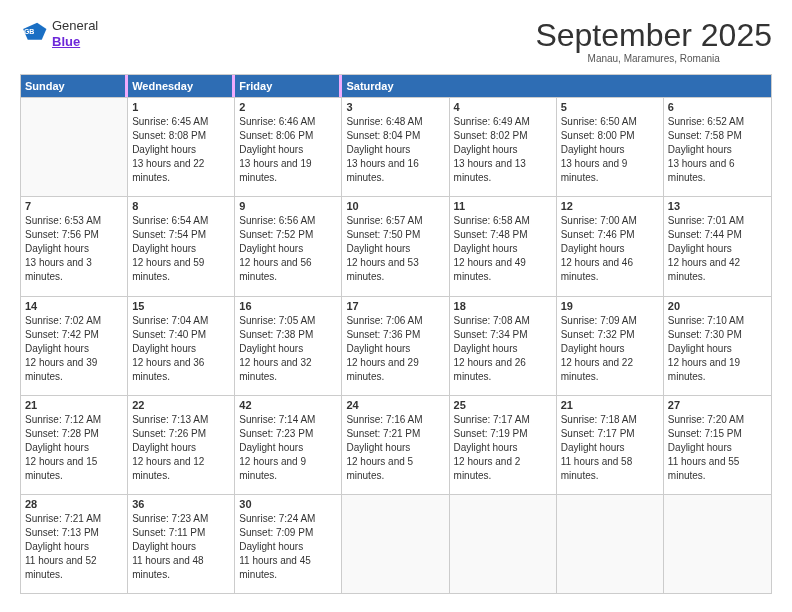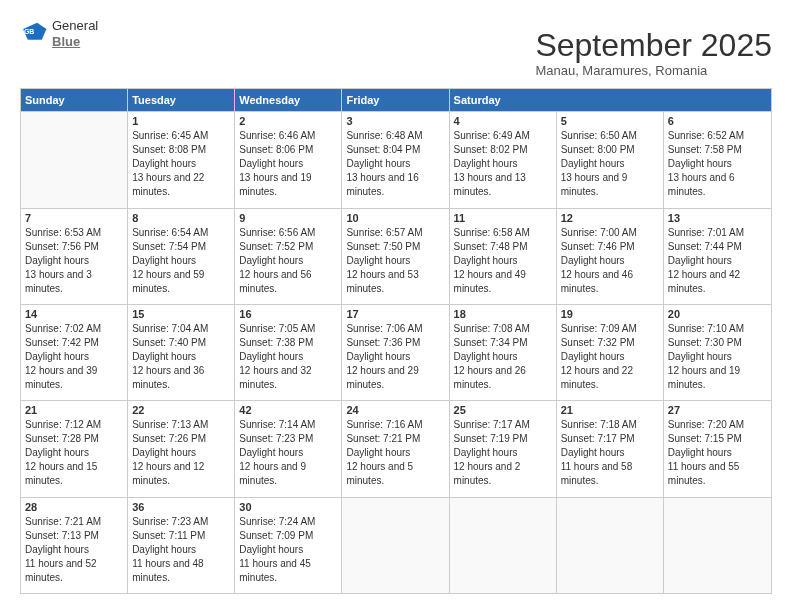--- a/index.html
+++ b/index.html
@@ -27,57 +27,56 @@
       display: flex;
       align-items: flex-start;
       gap: 4px;
     }
     .logo-text {
       font-size: 13px;
       line-height: 1.2;
       color: #333;
     }
     .logo-text .general { display: block; }
-    .logo-text .blue { display: block; color: #737373; font-weight: bold; text-decoration: underline; }
+    .logo-text .blue { display: block; color: #6d28d9; font-weight: bold; text-decoration: underline; }
     .logo-icon {
       width: 28px;
       height: 28px;
     }
     .title-block {
-      text-align: left;
-      margin-top: 10px;
+      text-align: center;
     }
     .month-title {
       font-size: 32px;
       color: #333;
       font-weight: normal;
       line-height: 1.1;
     }
     .subtitle {
-      font-size: 13px;
+      font-size: 10px;
       color: #555;
     }
     .calendar {
       border: 1px solid #ccc;
       flex: 1;
       display: flex;
       flex-direction: column;
     }
     .cal-header {
       display: grid;
       grid-template-columns: repeat(7, 1fr);
       background: #2e6db4;
     }
     .cal-header-cell {
       color: #fff;
       font-size: 11px;
       font-weight: bold;
       padding: 5px 4px;
       text-align: left;
-      border-right: 1px solid #f0abfc;
+      border-right: 3px solid #f0abfc;
     }
     .cal-header-cell:last-child { border-right: none; }
     .cal-body {
       display: flex;
       flex-direction: column;
       flex: 1;
     }
     .cal-row {
       display: grid;
       grid-template-columns: repeat(7, 1fr);
@@ -125,21 +124,20 @@
     </div>
     <div class="title-block">
       <div class="month-title">September 2025</div>
       <div class="subtitle">Manau, Maramures, Romania</div>
     </div>
   </div>
 
   <div class="calendar">
     <div class="cal-header">
     <div class="cal-header-cell">Sunday</div>
-        <div class="cal-header-cell">Tuesday</div>
         <div class="cal-header-cell">Wednesday</div>
         <div class="cal-header-cell">Friday</div>
         <div class="cal-header-cell">Saturday</div>
       </div>
     <div class="cal-body">
     <div class="cal-row">
           <div class="cal-cell empty"></div>
           <div class="cal-cell">
             <div class="day-num">1</div>
             <div class="day-info">Sunrise: 6:45 AM<br>Sunset: 8:08 PM<br>Daylight hours<br>13 hours and 22 minutes.</div>

